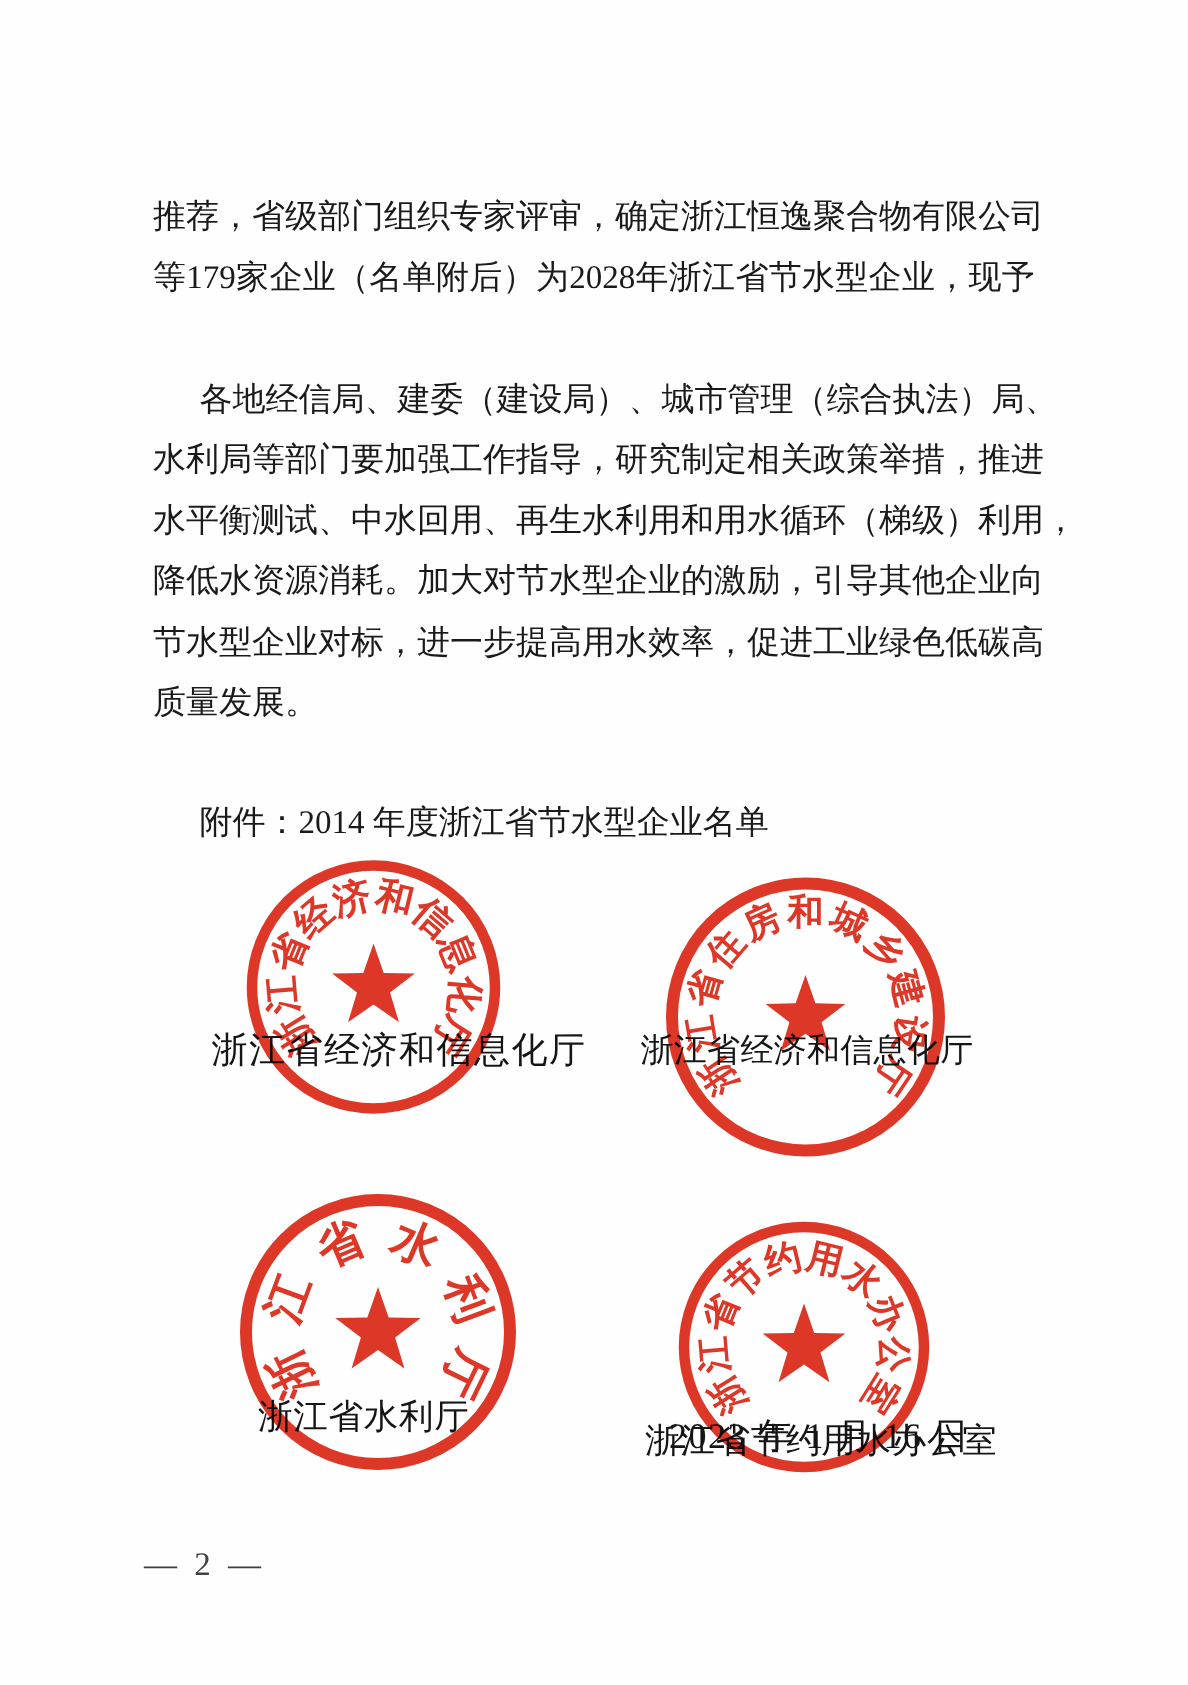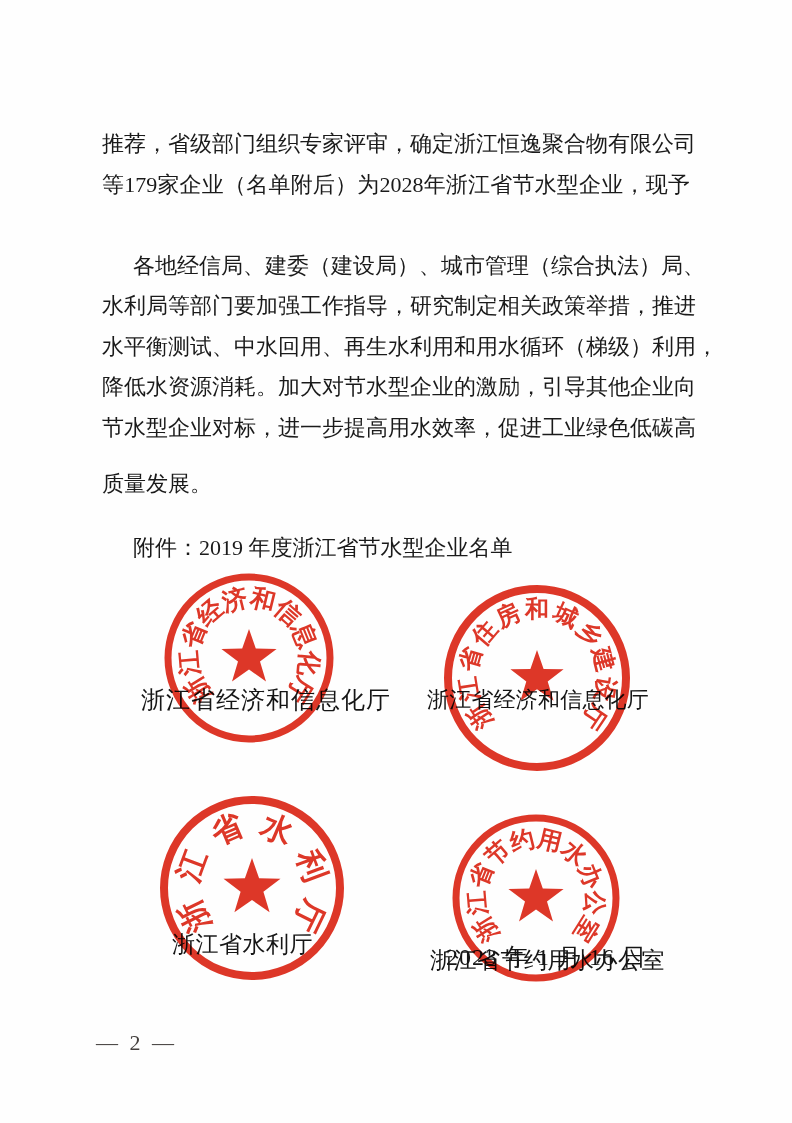--- a/index.html
+++ b/index.html
@@ -242,23 +242,23 @@
       <span class="tok">促</span>
       <span class="tok">进</span>
       <span class="tok">工</span>
       <span class="tok">业</span>
       <span class="tok">绿</span>
       <span class="tok">色</span>
       <span class="tok">低</span>
       <span class="tok">碳</span>
       <span class="tok">高</span>
     </div>
-  <div class="line" style="top:464px">质量发展。</div>
-
-  <div class="attachment">附件：2019 年度浙江省节水型企业名单</div>
+  <div class="line" style="top:448px">质量发展。</div>
+
+  <div class="attachment">附件：2014 年度浙江省节水型企业名单</div>
 
   <div class="cap cap-1">浙江省经济和信息化厅</div>
   <div class="cap cap-2">浙江省经济和信息化厅</div>
   <div class="cap cap-3">浙江省水利厅</div>
   <div class="cap cap-4">浙江省节约用水办公室</div>
   <div class="date-line">2023 年 1 月 16 日</div>
 
   <div class="seal seal-1"><svg width="176" height="176" viewBox="0 0 176 176">
         <circle cx="88" cy="88" r="81" fill="none" stroke="#dc2a1a" stroke-width="7"></circle>
         <polygon points="88.0,59.0 94.8,78.6 115.6,79.0 99.0,91.6 105.0,111.5 88.0,99.6 71.0,111.5 77.0,91.6 60.4,79.0 81.2,78.6" fill="#dc2a1a"></polygon>

